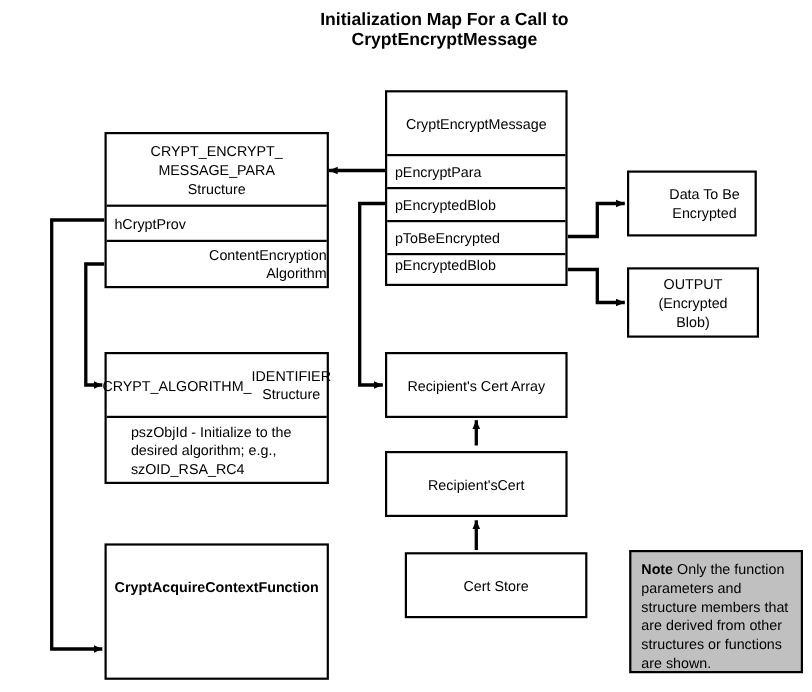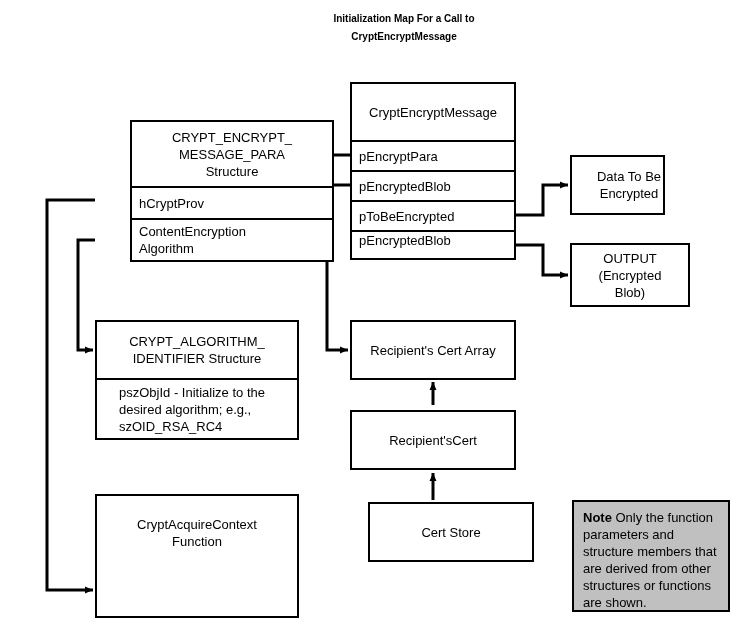--- a/index.html
+++ b/index.html
@@ -22,21 +22,21 @@
     width: 738px;
     height: 629px;
     pointer-events: none;
   }
   .title {
     position: absolute;
     left: 239px;
     top: 10px;
     width: 330px;
     text-align: center;
-    font-size: 10px;
+    font-size: 16px;
     font-weight: bold;
     line-height: 18px;
     color: #000000;
   }
   .box {
     position: absolute;
     border: 2px solid #000000;
     background: #ffffff;
     box-sizing: border-box;
   }
@@ -114,53 +114,53 @@
   </svg>
 
   <div class="box" style="left:350px; top:82px; width:166px; height:178px;">
     <div class="cell ctr" style="height:56px;">CryptEncryptMessage</div>
     <div class="cell left divider" style="height:30px;">pEncryptPara</div>
     <div class="cell left divider" style="height:30px;">pEncryptedBlob</div>
     <div class="cell left divider" style="height:30px;">pToBeEncrypted</div>
     <div class="cell left divider" style="height:19px;">pEncryptedBlob</div>
   </div>
 
-  <div class="box" style="left:95px; top:120px; width:204px; height:142px;margin-left:35px;">
+  <div class="box" style="left:95px; top:120px; width:204px; height:142px;">
     <div class="cell ctr" style="height:64px; flex-direction:column; justify-content:center;">
       <span>CRYPT_ENCRYPT_</span>
       <span>MESSAGE_PARA</span>
       <span>Structure</span>
     </div>
     <div class="cell left divider" style="height:32px;">hCryptProv</div>
-    <div class="cell left divider" style="height:42px; flex-direction:column; align-items:flex-start; justify-content:center;">
+    <div class="cell left divider" style="height:42px; flex-direction:column; align-items:flex-end; justify-content:center;">
       <span>ContentEncryption</span>
       <span>Algorithm</span>
     </div>
   </div>
 
   <div class="box" style="left:95px; top:320px; width:204px; height:120px;">
-    <div class="cell ctr" style="height:56px; flex-direction:column; justify-content:center;">
+    <div class="cell ctr" style="height:56px; flex-direction:row; justify-content:center;">
       <span>CRYPT_ALGORITHM_</span>
       <span>IDENTIFIER Structure</span>
     </div>
     <div class="cell left divider" style="height:60px; flex-direction:column; align-items:flex-start; justify-content:center;padding-left:22px;">
       <span>pszObjId - Initialize  to the</span>
       <span>desired algorithm; e.g.,</span>
       <span>szOID_RSA_RC4</span>
     </div>
   </div>
 
   <div class="box" style="left:95px; top:494px; width:204px; height:124px;">
-    <div class="cell ctr" style="height:74px; flex-direction:column; justify-content:center;">
+    <div class="cell ctr" style="height:74px; flex-direction:row; justify-content:center;font-weight:bold;">
       <span>CryptAcquireContext</span>
       <span>Function</span>
     </div>
   </div>
 
-  <div class="box cell ctr" style="left:570px; top:155px; width:95px; height:60px; flex-direction:column; justify-content:center;padding-left:23px;">
+  <div class="box cell ctr" style="left:570px; top:155px; width:118px; height:60px; flex-direction:column; justify-content:center;padding-left:23px;">
     <span>Data To Be</span>
     <span>Encrypted</span>
   </div>
 
   <div class="box cell ctr" style="left:570px; top:243px; width:120px; height:64px; flex-direction:column; justify-content:center;">
     <span>OUTPUT</span>
     <span>(Encrypted</span>
     <span>Blob)</span>
   </div>
 

